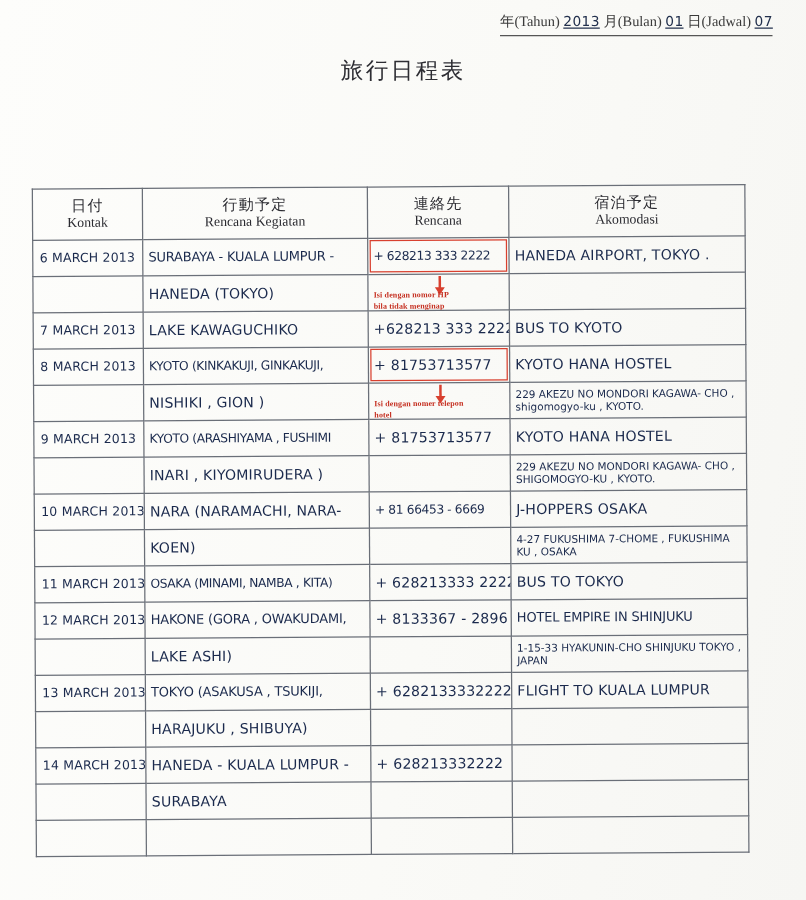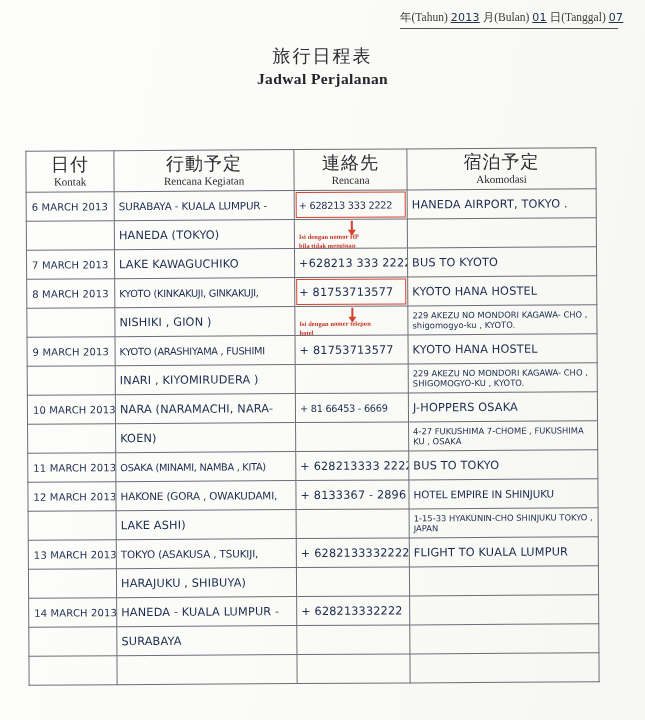--- a/index.html
+++ b/index.html
@@ -117,21 +117,21 @@
   th.head {
     height: 40px;
     text-align: center;
     font-weight: normal;
     background: transparent;
     line-height: 1.25;
   }
   th.head .jp {
     display: block;
     font-family: Liberation Sans, sans-serif;
-    font-size: 18px;
+    font-size: 12px;
     color: #2b2b31;
     letter-spacing: 1px;
   }
   th.head .id {
     display: block;
     font-size: 11px;
     color: #2b2b31;
   }
 
   td.cell { height: 28px; }
@@ -190,27 +190,26 @@
 </head>
 <body>
 
 <div class="page">
 
   <div class="date-line">
     <span>年(Tahun)</span>
     <span class="hw">2013</span>
     <span>月(Bulan)</span>
     <span class="hw">01</span>
-    <span>日(Tanggal)</span>
+    <span>日(Jadwal)</span>
     <span class="hw">07</span>
   </div>
   <div class="date-rule"></div>
 
   <div class="title-cn">旅行日程表</div>
-  <div class="title-id">Jadwal Perjalanan</div>
 
 
   <div class="table-wrap">
     <table class="itinerary">
       <colgroup>
         <col class="c-date">
           <col class="c-plan">
           <col class="c-contact">
           <col class="c-acc">
       </colgroup>

